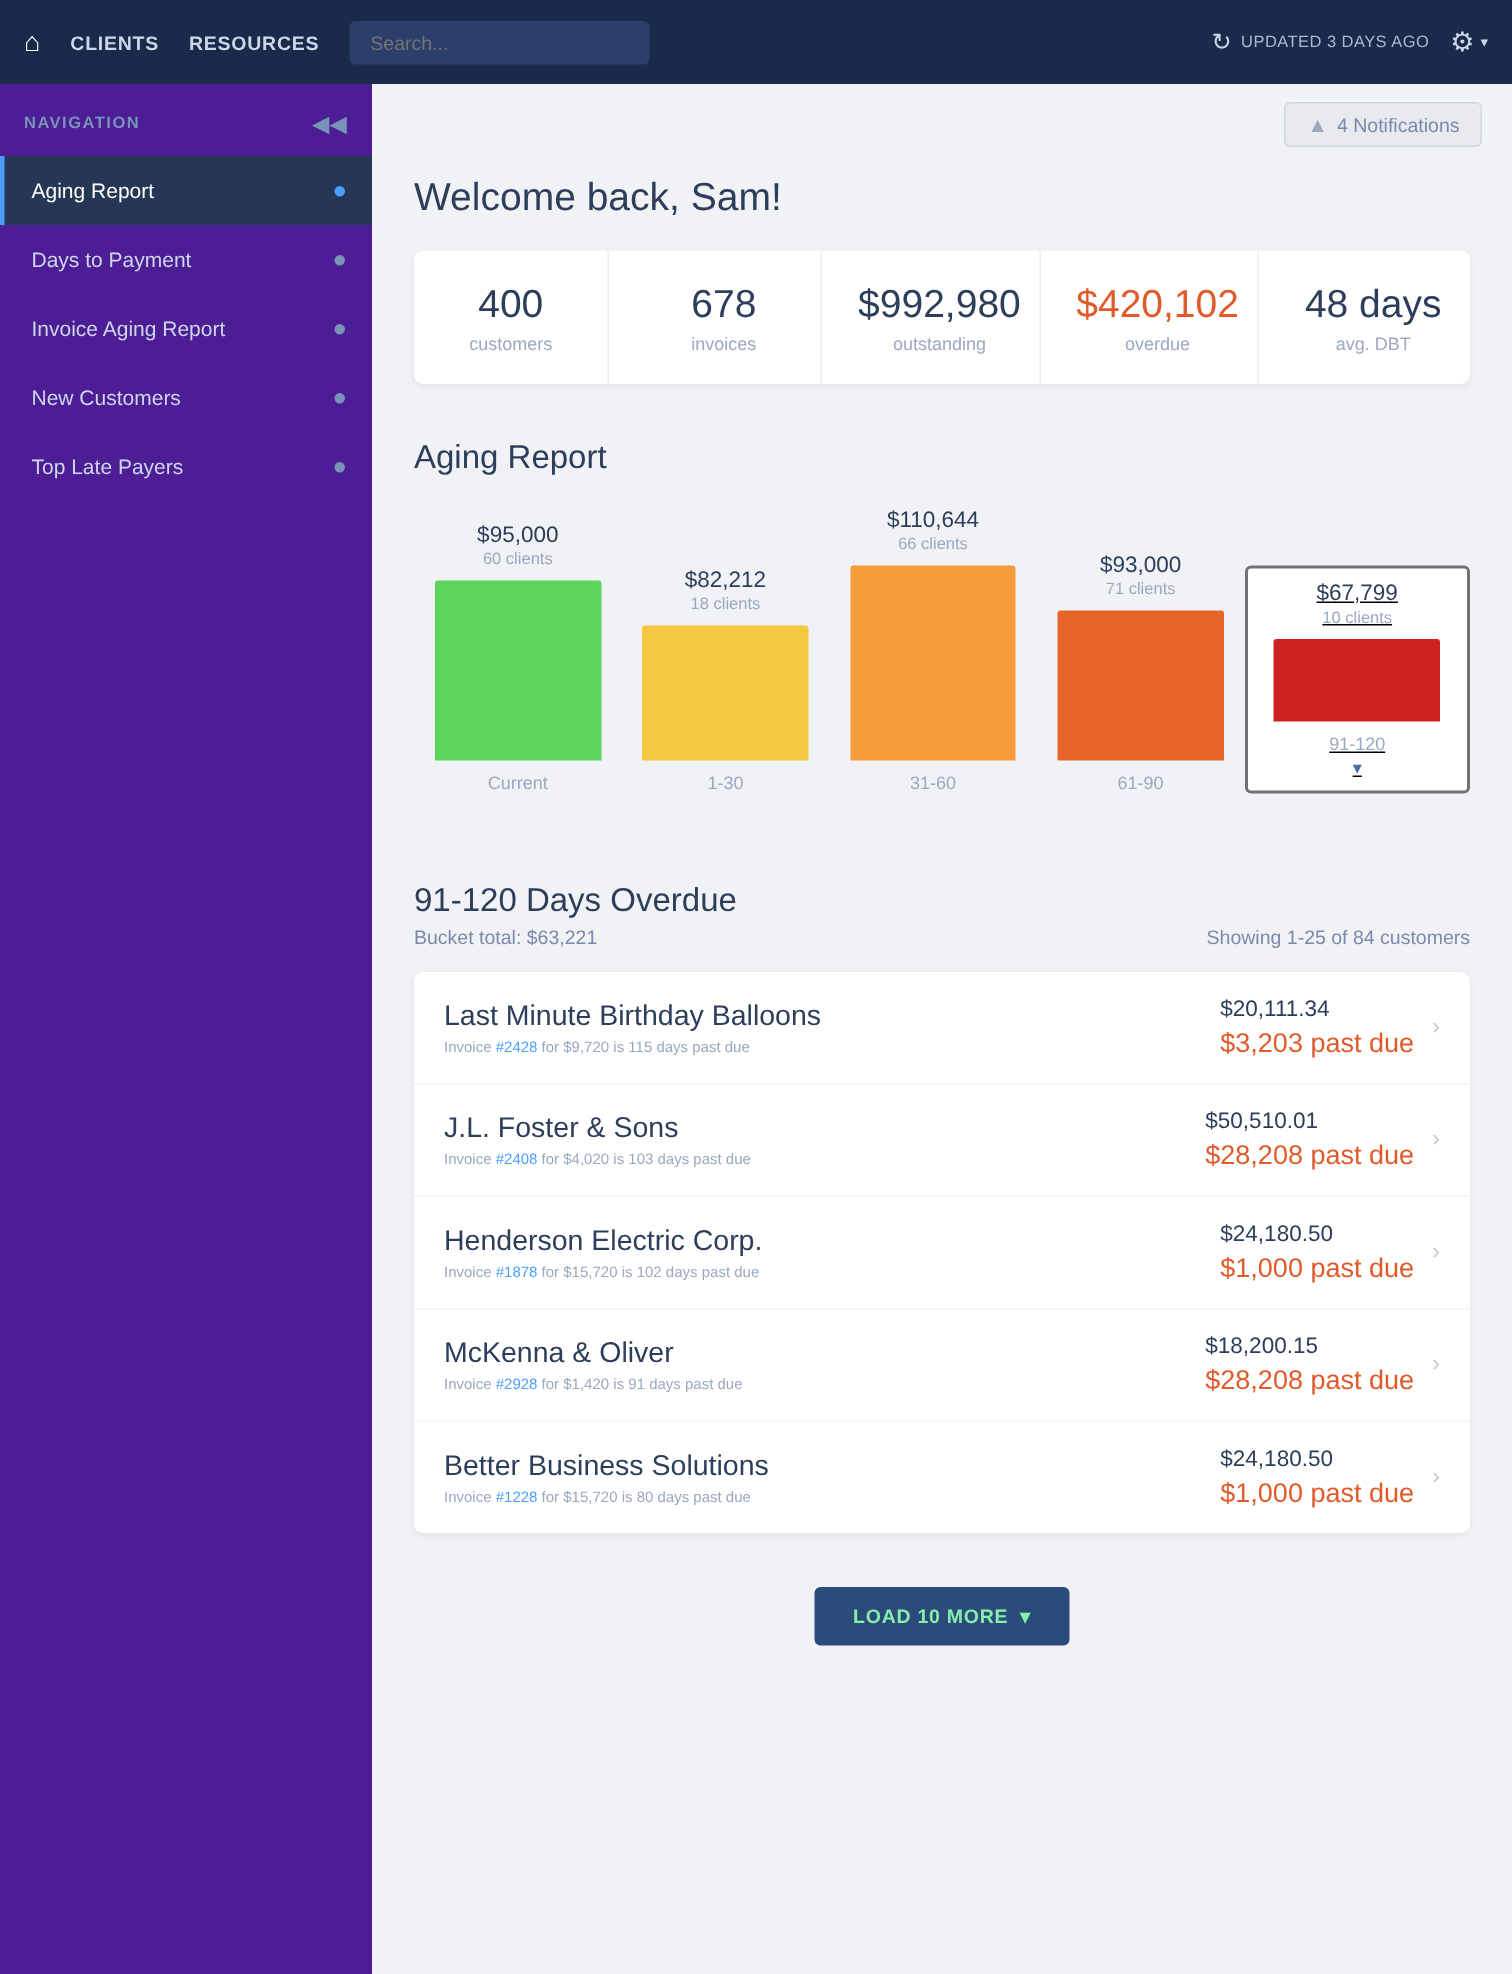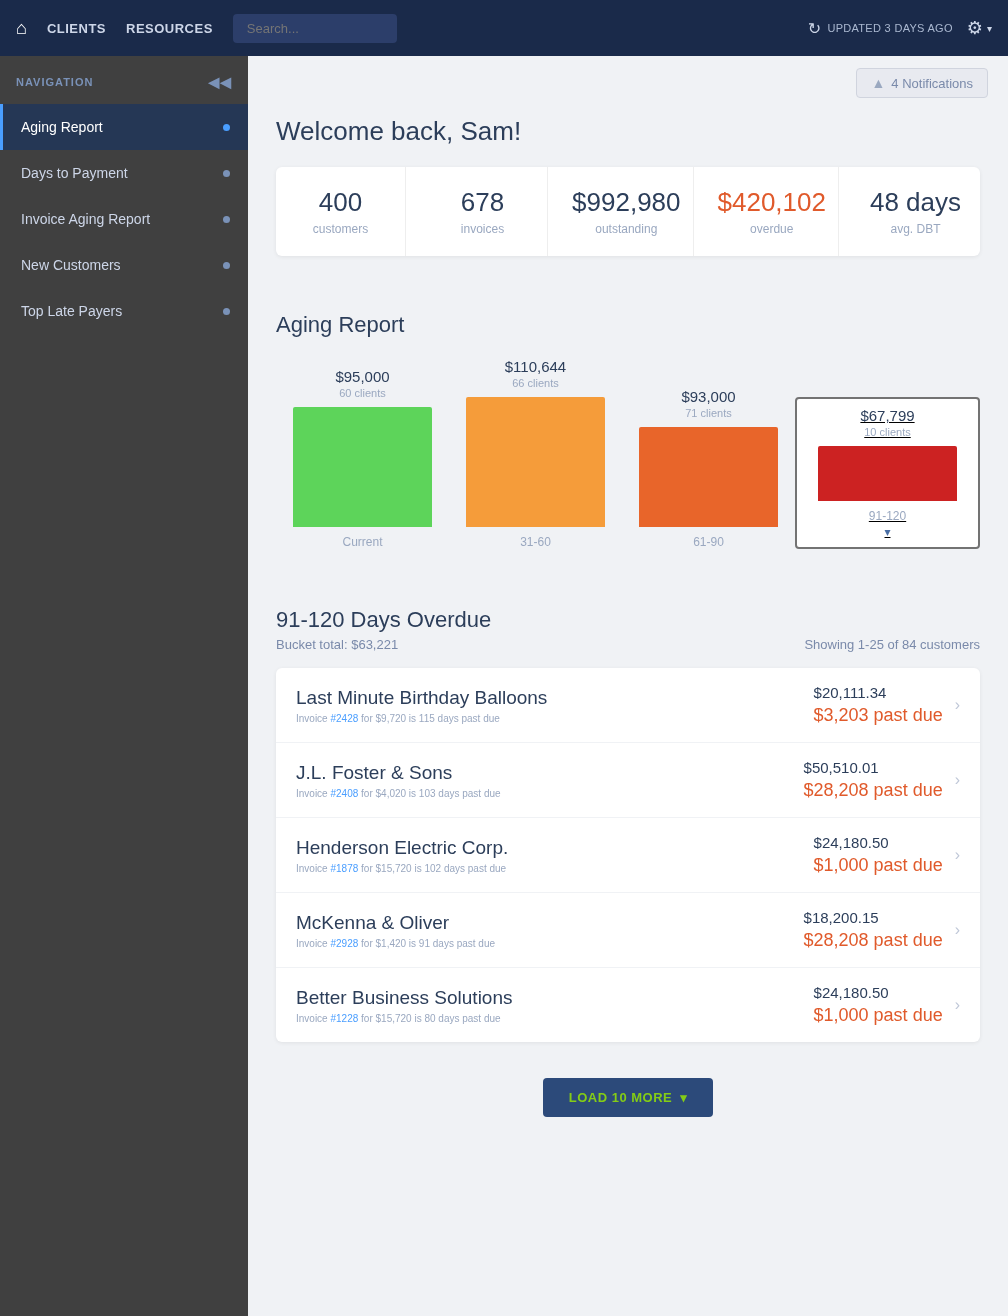--- a/index.html
+++ b/index.html
@@ -16,35 +16,35 @@
     }
     .top-nav .home-icon { color: #fff; font-size: 18px; margin-right: 20px; }
     .top-nav .nav-link { color: #cdd6e8; font-size: 13px; font-weight: 600; margin-right: 20px; letter-spacing: 0.5px; cursor: pointer; }
     .search-box {
       background: #2c3e6a;
       border: none;
       border-radius: 4px;
       padding: 7px 14px;
       color: #aab8d0;
       font-size: 13px;
-      width: 164px;
+      width: 200px;
       outline: none;
     }
     .top-nav-right { margin-left: auto; display: flex; align-items: center; gap: 14px; }
     .updated-badge { display: flex; align-items: center; gap: 6px; color: #aab8d0; font-size: 11px; letter-spacing: 0.3px; }
     .updated-badge .sync-icon { font-size: 16px; color: #cdd6e8; }
     .settings-btn { color: #cdd6e8; font-size: 18px; cursor: pointer; display: flex; align-items: center; gap: 4px; }
     .caret { font-size: 10px; }
 
     
     .main-layout { display: flex; flex: 1; }
 
     
     .sidebar {
-      background: #404040;
+      background: #4c1d95;
       width: 248px;
       flex-shrink: 0;
       padding-top: 0;
     }
     .sidebar-header {
       display: flex;
       align-items: center;
       justify-content: space-between;
       padding: 18px 16px 14px;
       color: #7a92b8;
@@ -101,21 +101,21 @@
     .notif-icon { font-size: 14px; color: #9aa8c0; }
 
     
     .welcome-section { padding: 10px 28px 20px; }
     .welcome-title { font-size: 26px; font-weight: 300; color: #2c3e5a; margin-bottom: 20px; }
 
     
     .stats-row {
       display: flex;
       gap: 12px;
-      margin-bottom: 36px;
+      margin-bottom: 16px;
       background: #fff;
       border-radius: 6px;
       overflow: hidden;
       box-shadow: 0 1px 4px rgba(0,0,0,0.07);
     }
     .stat-item {
       flex: 1;
       text-align: center;
       padding: 20px 12px;
       border-right: 1px solid #eee;
@@ -167,21 +167,21 @@
     .invoice-link { color: #4a9eff; text-decoration: none; }
     .customer-amounts { margin-right: 12px; margin-left: 32px; }
     .customer-total { font-size: 15px; font-weight: 500; color: #2c3e5a; margin-bottom: 4px; }
     .customer-overdue { font-size: 18px; color: #e05a2b; }
     .row-arrow { color: #c0c8d8; font-size: 16px; }
 
     
     .load-more-container { display: flex; justify-content: center; padding: 16px 28px 28px; }
     .load-more-btn {
       background: #2c4a7a;
-      color: #84cc16;
+      color: #86efac;
       border: none;
       border-radius: 4px;
       padding: 12px 26px;
       font-size: 13px;
       font-weight: 600;
       letter-spacing: 0.5px;
       cursor: pointer;
       display: flex;
       align-items: center;
       gap: 8px;
@@ -278,20 +278,26 @@
 
       <div class="bar-chart">
 
         <div class="bar-col">
           <div class="bar-amount">$95,000</div>
           <div class="bar-clients">60 clients</div>
           <div class="bar-rect" style="height:120px; background:#5dd45a;"></div>
           <div class="bar-label">Current</div>
         </div>
 
+        <div class="bar-col">
+          <div class="bar-amount">$82,212</div>
+          <div class="bar-clients">18 clients</div>
+          <div class="bar-rect" style="height:90px; background:#f5c842;"></div>
+          <div class="bar-label">1-30</div>
+        </div>
 
         <div class="bar-col">
           <div class="bar-amount">$110,644</div>
           <div class="bar-clients">66 clients</div>
           <div class="bar-rect" style="height:130px; background:#f59c3a;"></div>
           <div class="bar-label">31-60</div>
         </div>
 
         <div class="bar-col">
           <div class="bar-amount">$93,000</div>

